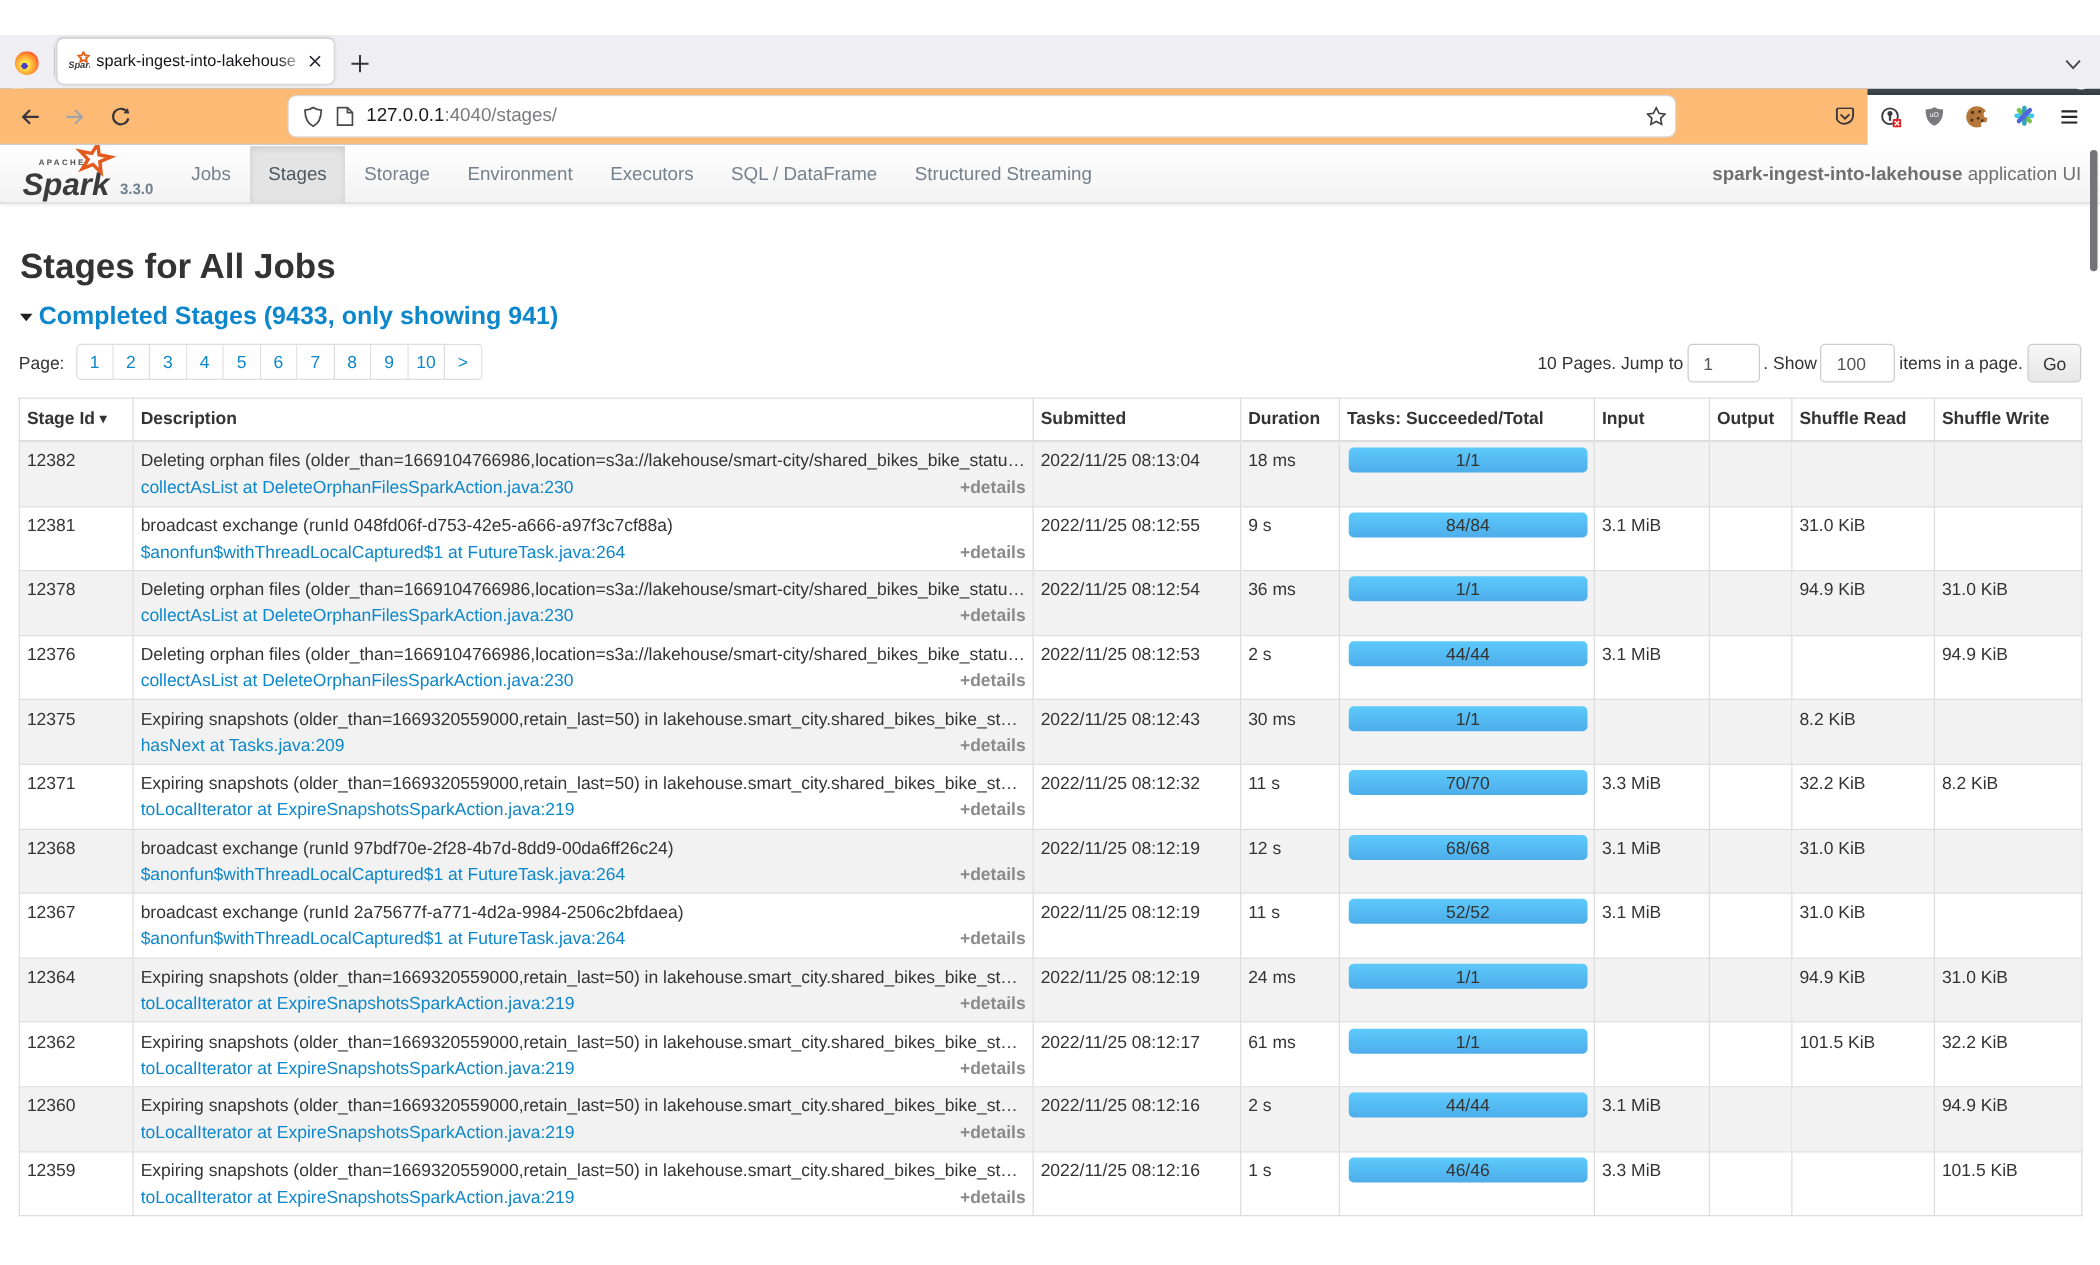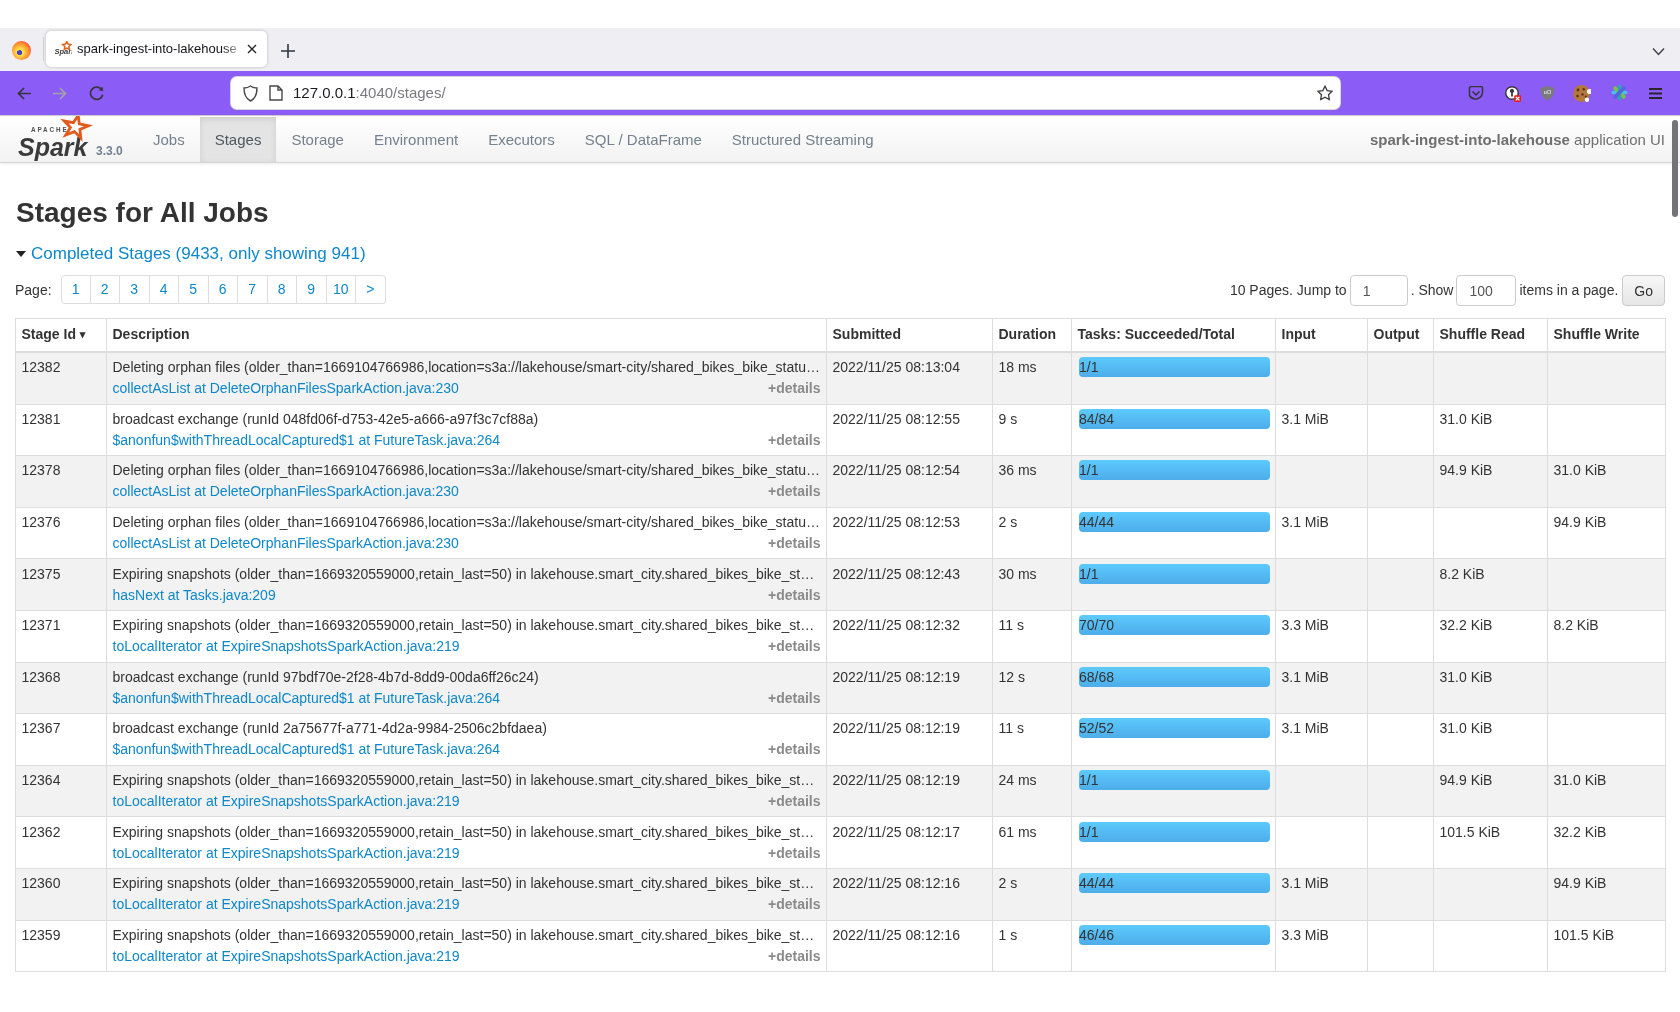--- a/index.html
+++ b/index.html
@@ -30,22 +30,22 @@
   position:absolute; left:46px; top:3px; width:221px; height:36px;
   background:#fff; border-radius:5px; box-shadow:0 0 3px rgba(0,0,0,0.25);
 }
 .tab .tabtitle {
   position:absolute; left:31px; top:0; width:170px; height:36px; line-height:36px;
   font-size:13px; color:#15141a; white-space:nowrap; overflow:hidden;
   -webkit-mask-image:linear-gradient(90deg,#000 85%,transparent 100%);
 }
 .tab .close { position:absolute; right:7px; top:10px; width:16px; height:16px; color:#202026; }
 #toolbar {
-  position:absolute; left:0; top:71px; width:1680px; height:45px;
-  background:#8b5cf6; border-bottom:1px solid #ccccce;text-align:right;
+  position:absolute; left:0; top:71px; width:1494px; height:45px;
+  background:#fdba74; border-bottom:1px solid #ccccce;text-align:right;
 }
 #urlbar {
   position:absolute; left:231px; top:6px; width:1109px; height:32px;
   background:#fff; border-radius:6px; box-shadow:0 0 0 1px #d8d8dc;
 }
 #urlbar .urltext { position:absolute; left:62px; top:0; height:32px; line-height:32px; font-size:15px; color:#1b1b1f; }
 #urlbar .urltext .dim { color:#7a7a80; }
 .icon { position:absolute; }
 
 #page {
@@ -71,21 +71,21 @@
 #sparknav .appname b { color:#6f6f6f; }
 #logo { position:absolute; left:16px; top:-1px; }
 #version { position:absolute; left:96px; top:27px; font-size:12px; font-weight:bold; color:#708090; }
 #content { position:absolute; left:0; top:47px; width:1680px; }
 h3.pagetitle {
   margin:33px 15px 0 16px; font-size:28px; line-height:34px; font-weight:bold; color:#333;
 }
 ul.summary { list-style:none; margin:9px 0 0 0; padding:0 0 0 16px; font-size:14px; line-height:21px; color:#333; }
 ul.summary a { color:#0d87cb; text-decoration:none; font-weight:bold; }
 h4.collapsible {
-  margin:13px 0 0 16px; font-size:17px; line-height:21px; font-weight:normal; color:#0d87cb;
+  margin:13px 0 0 16px; font-size:20px; line-height:21px; font-weight:bold; color:#0d87cb;
 }
 h4.collapsible .arrow {
   display:inline-block; width:0; height:0; margin-right:5px; position:relative; top:-2px;
   border-left:5px solid transparent; border-right:5px solid transparent; border-top:6px solid #222;
 }
 
 #pagerrow { position:relative; height:32px; margin-top:11px; }
 #pagerrow .label { position:absolute; left:15px; top:0; height:32px; line-height:30px; font-size:14px; color:#333; }
 ul.pager { position:absolute; left:61px; top:0; margin:0; padding:0; list-style:none; display:flex; }
 ul.pager li a {
@@ -121,21 +121,21 @@
 .desc1 { white-space:nowrap; overflow:hidden; text-overflow:ellipsis; }
 .desc2 { position:relative; }
 .desc2 .details { position:absolute; right:0; bottom:0; color:#8a8a8a;font-weight:bold; }
 table.stages a { color:#0d87cb; text-decoration:none; }
 .progress {
   position:relative; width:100%; height:20px; border-radius:4px;
   background:linear-gradient(180deg,#5dcafc 0%,#4dadea 100%);
   margin-top:0px;
 }
 .progress span {
-  position:absolute; left:0; top:0; width:100%; text-align:left; line-height:20px; color:#333;
+  position:absolute; left:0; top:0; width:100%; text-align:center; line-height:20px; color:#333;
 }
 .sorticon { font-size:11px; position:relative; top:-1px; }
 
 #scrollthumb { position:absolute; right:2px; top:4px; width:6px; height:97px; background:#737378; border-radius:3px; }
 </style>
 </head>
 <body>
 <div id="titlebar">
   <div class="title">spark-ingest-into-lakehouse - Stages for All Jobs — Mozilla Firefox</div>
   <div class="fficon" style="left:5px; top:4px; width:20px; height:20px; background:radial-gradient(circle at 40% 62%, #4d42c6 0 15%, transparent 16%), radial-gradient(circle at 42% 58%, #ffe14a 0 20%, #ffb43c 40%, #ff8a2c 58%, #ff5139 75%, #e2355f 90%, #c22e73 100%);"></div>

